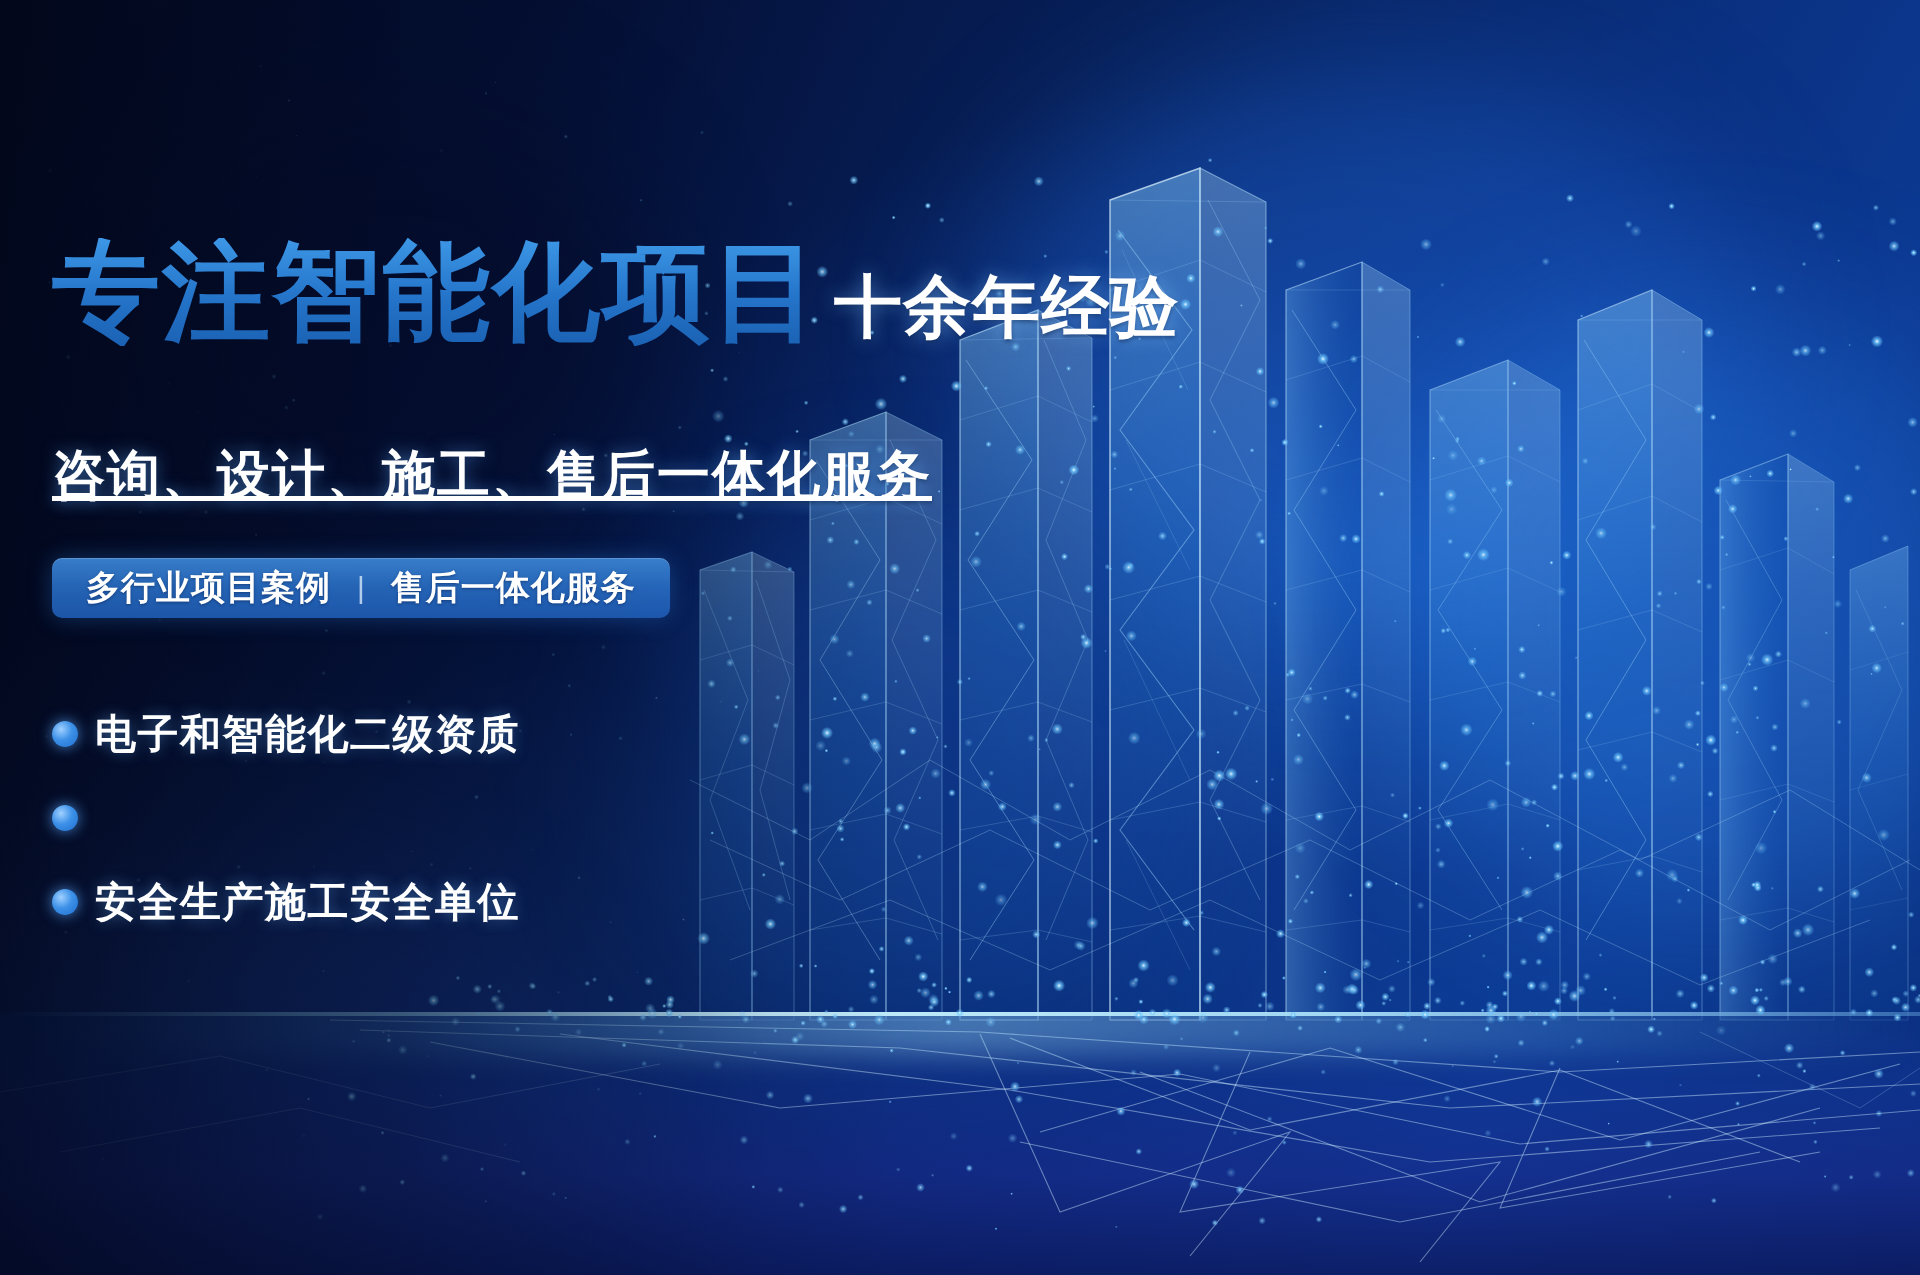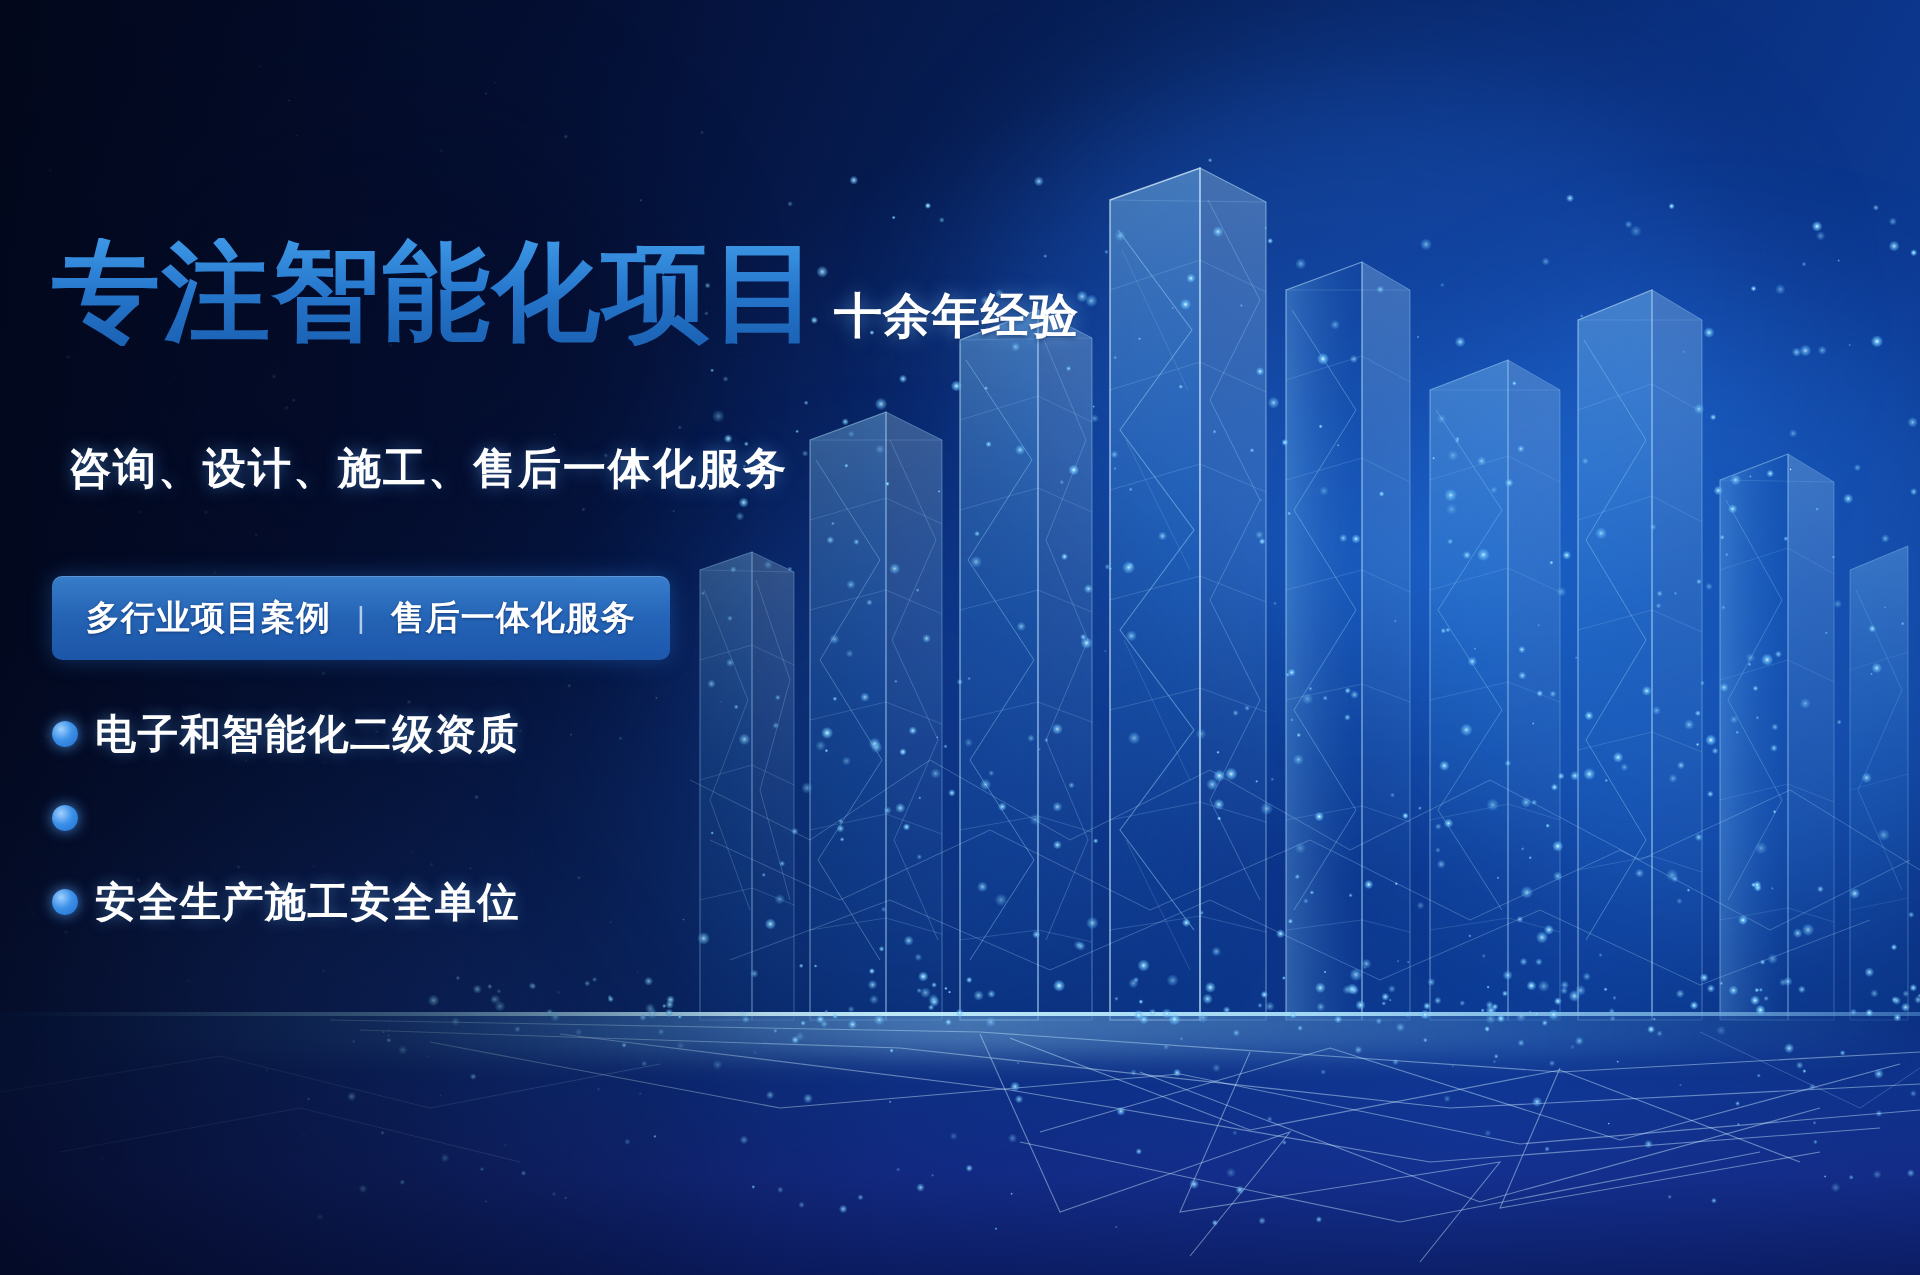--- a/index.html
+++ b/index.html
@@ -68,37 +68,38 @@
   }
   .hl-main {
     font-size:108px; font-weight:bold; letter-spacing:2px;
     color:#2a7fd4;
     background:linear-gradient(180deg,#3d97e6 0%, #2474c9 55%, #1b62b4 100%);
     -webkit-background-clip:text; background-clip:text; -webkit-text-fill-color:transparent;
     text-shadow:none;
     line-height:1.0;
   }
   .hl-sub {
-    font-size:48px; font-weight:bold; letter-spacing:1px;
+    font-size:68px; font-weight:bold; letter-spacing:1px;
     color:#ffffff;
     margin-left:12px; margin-bottom:6px;
     text-shadow:0 0 18px rgba(120,190,255,0.55), 0 2px 4px rgba(0,20,60,0.6);
     line-height:1.0;
   }
 
   .subtitle {
-    position:absolute; left:68px; top:440px;
-    font-size:43px; font-weight:bold; color:#ffffff;
+    position:absolute; left:52px; top:440px;
+    font-size:53px; font-weight:bold; color:#ffffff;
     letter-spacing:2px; white-space:nowrap;
     text-shadow:0 0 16px rgba(100,175,255,0.5), 0 2px 5px rgba(0,15,50,0.55);
+    text-decoration:underline;
   }
 
   .badge {
-    position:absolute; left:52px; top:576px;
-    height:84px; padding:0 34px;
+    position:absolute; left:52px; top:558px;
+    height:60px; padding:0 34px;
     display:flex; align-items:center; gap:26px;
     border-radius:10px;
     background:linear-gradient(180deg, rgba(60,135,215,0.92) 0%, rgba(40,108,195,0.90) 50%, rgba(30,92,180,0.92) 100%);
     box-shadow:0 0 22px rgba(50,130,225,0.35), inset 0 1px 0 rgba(255,255,255,0.18);
     white-space:nowrap;
   }
   .badge span.bt {
     font-size:34px; font-weight:bold; color:#ffffff; letter-spacing:1px;
     text-shadow:0 1px 3px rgba(0,20,60,0.45);
   }

